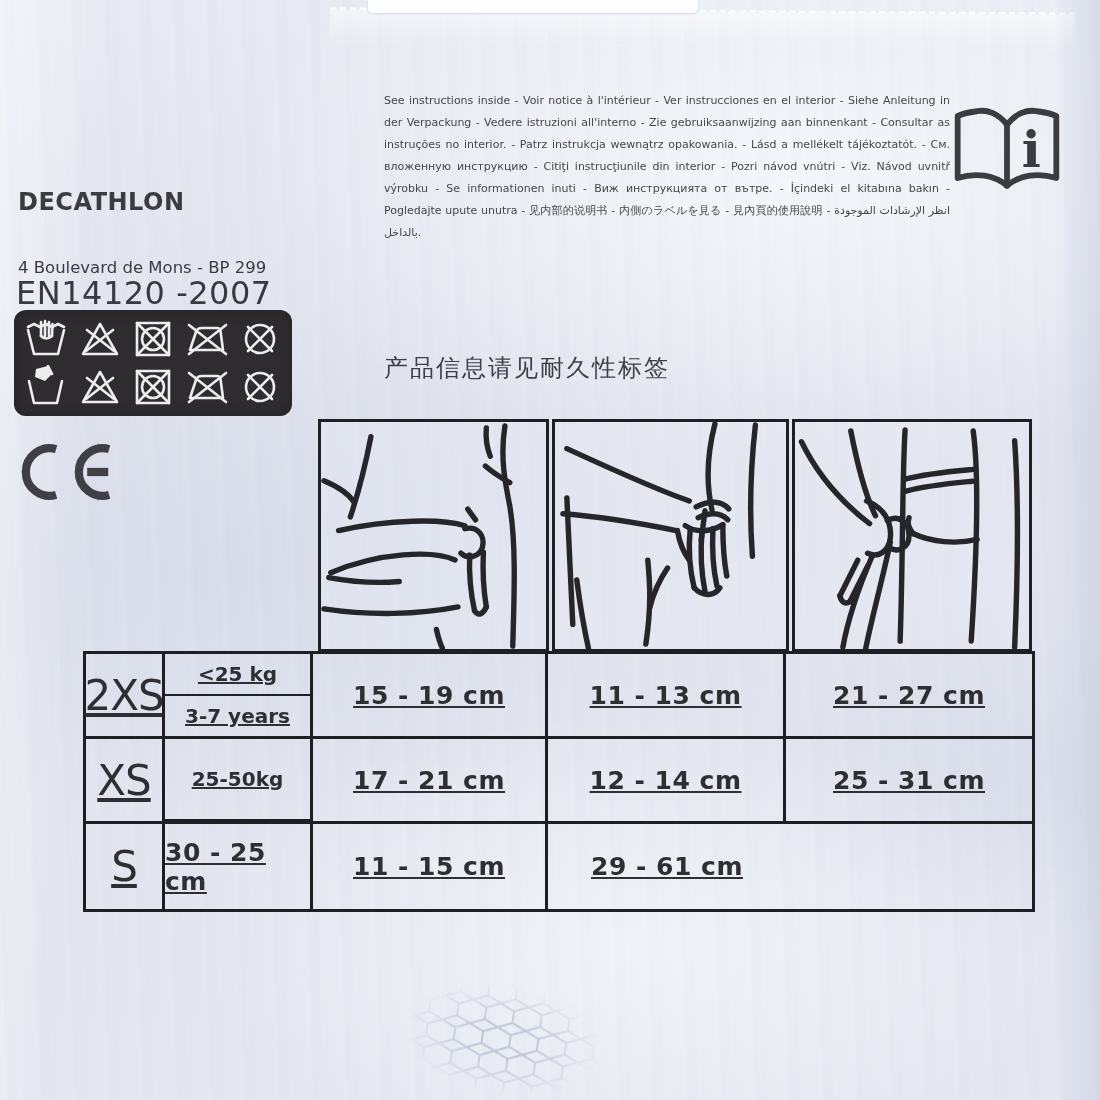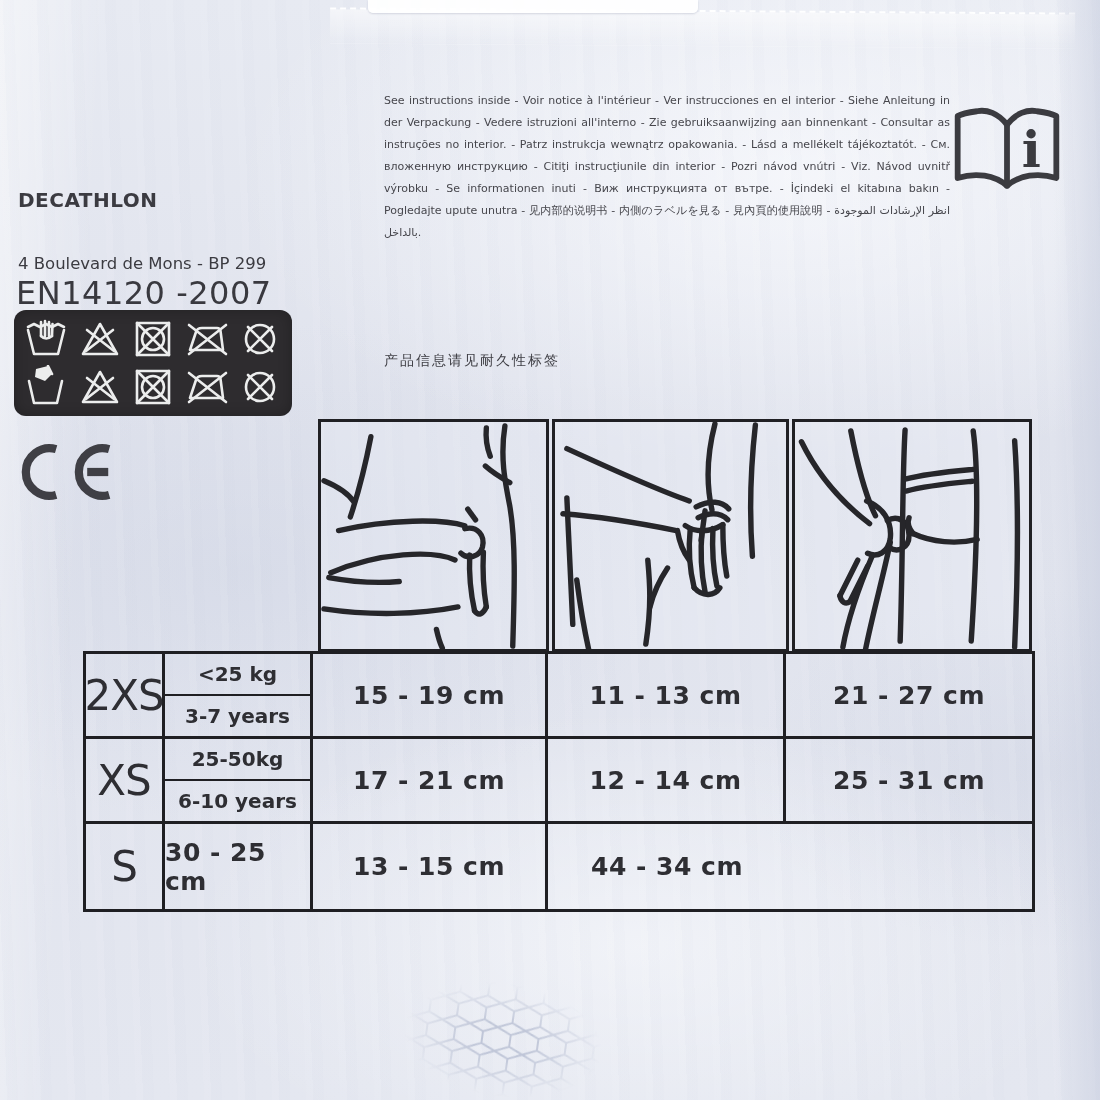--- a/index.html
+++ b/index.html
@@ -26,53 +26,53 @@
   .seal-band{left:330px;top:10px;width:745px;height:34px;
     background:linear-gradient(180deg, rgba(255,255,255,.55), rgba(255,255,255,0));
     border-top:2px dashed rgba(255,255,255,.95);transform:rotate(.4deg);}
   .seal-tab{left:368px;top:0;width:330px;height:13px;background:rgba(255,255,255,.92);
     border-radius:0 0 5px 5px;box-shadow:0 1px 2px rgba(150,156,178,.35);}
   .right-fold{right:0;top:0;width:46px;height:1100px;
     background:linear-gradient(270deg, rgba(198,204,222,.55), rgba(198,204,222,0));}
 
   
   .address{left:18px;top:188px;color:#3b3b41;}
-  .address .brand{font-size:20px;font-weight:600;letter-spacing:.5px;margin:0 0 19px 0;}
+  .address .brand{font-size:24px;font-weight:600;letter-spacing:.5px;margin:0 0 19px 0;}
   .address .line{font-size:16.5px;line-height:23px;margin-top:40px;}
   .standard{left:16px;top:274px;font-size:32px;color:#39393f;letter-spacing:.5px;}
 
   .care-panel{left:14px;top:310px;width:278px;height:106px;background:#2e2c2f;border-radius:12px;
     display:flex;flex-direction:column;justify-content:space-evenly;padding:4px 10px;box-sizing:border-box;
     box-shadow:inset 0 0 14px rgba(0,0,0,.25);}
   .care-row{display:flex;justify-content:space-between;align-items:center;}
   .care-row svg{width:44px;height:44px;display:block;}
 
   .ce{left:14px;top:440px;width:108px;height:64px;}
   .sr{position:absolute;width:1px;height:1px;overflow:hidden;clip-path:inset(50%);}
 
   
   .instructions{left:384px;top:90px;width:566px;font-size:11px;line-height:22px;
     color:#46464c;text-align:justify;}
   .book{left:948px;top:96px;width:118px;height:104px;}
-  .cn-note{left:384px;top:352px;font-size:14px;color:#3e3e44;letter-spacing:2px;}
+  .cn-note{left:384px;top:352px;font-size:24px;color:#3e3e44;letter-spacing:2px;}
 
   
   .figure{top:419px;height:233px;border:3.5px solid #202024;box-sizing:border-box;
     background:rgba(236,239,247,.35);}
   .fig1{left:318px;width:231px;}
   .fig2{left:552px;width:237px;}
   .fig3{left:792px;width:240px;}
   .figure svg{width:100%;height:100%;display:block;}
 
   
   .size-table{left:83px;top:651px;width:952px;height:261px;border:3px solid #1f1f23;
     box-sizing:border-box;display:grid;grid-template-columns:79px 148px 235px 238px 1fr;
     grid-template-rows:repeat(3,1fr);color:#2e2e33;}
   .cell{border-right:3px solid #1f1f23;border-bottom:3px solid #1f1f23;
-    display:flex;align-items:center;justify-content:center;box-sizing:border-box;}
+    display:flex;align-items:center;justify-content:center;box-sizing:border-box;text-decoration:underline;}
   .cell.c5{border-right:none;}
   .cell.r3{border-bottom:none;}
   .cell.size{font-size:42px;letter-spacing:-1px;}
   .cell.wa{flex-direction:column;padding:0;}
   .sub{flex:1;width:100%;display:flex;align-items:center;justify-content:center;
     font-size:20px;font-weight:bold;box-sizing:border-box;}
   .sub.top{border-bottom:2.5px solid #1f1f23;}
   .cell.meas{font-size:25px;font-weight:bold;letter-spacing:.5px;}
 
   
@@ -238,30 +238,29 @@
       <div class="sub top">&lt;25 kg</div>
       <div class="sub">3-7 years</div>
     </div>
     <div class="cell meas">15 - 19 cm</div>
     <div class="cell meas">11 - 13 cm</div>
     <div class="cell meas c5">21 - 27 cm</div>
 
     <div class="cell size">XS</div>
     <div class="cell wa">
       <div class="sub top">25-50kg</div>
-      <div class="sub">6-10 years</div>
     </div>
     <div class="cell meas">17 - 21 cm</div>
     <div class="cell meas">12 - 14 cm</div>
     <div class="cell meas c5">25 - 31 cm</div>
 
     <div class="cell size r3">S</div>
     <div class="cell meas r3">30 - 25 cm</div>
-    <div class="cell meas r3">13 - 15 cm</div>
-    <div class="cell meas c5 r3">44 - 34 cm</div>
+    <div class="cell meas r3">11 - 15 cm</div>
+    <div class="cell meas c5 r3">29 - 61 cm</div>
   </div>
 
   <div class="abs honeycomb">
     <svg width="210" height="120">
       <defs>
         <pattern id="hex" width="28" height="24" patternUnits="userSpaceOnUse">
           <path d="M14 0 L28 6 L28 18 L14 24 L0 18 L0 6 Z" fill="none" stroke="#8f9ab8" stroke-width="2"></path>
         </pattern>
       </defs>
       <rect width="210" height="120" fill="url(#hex)"></rect>

